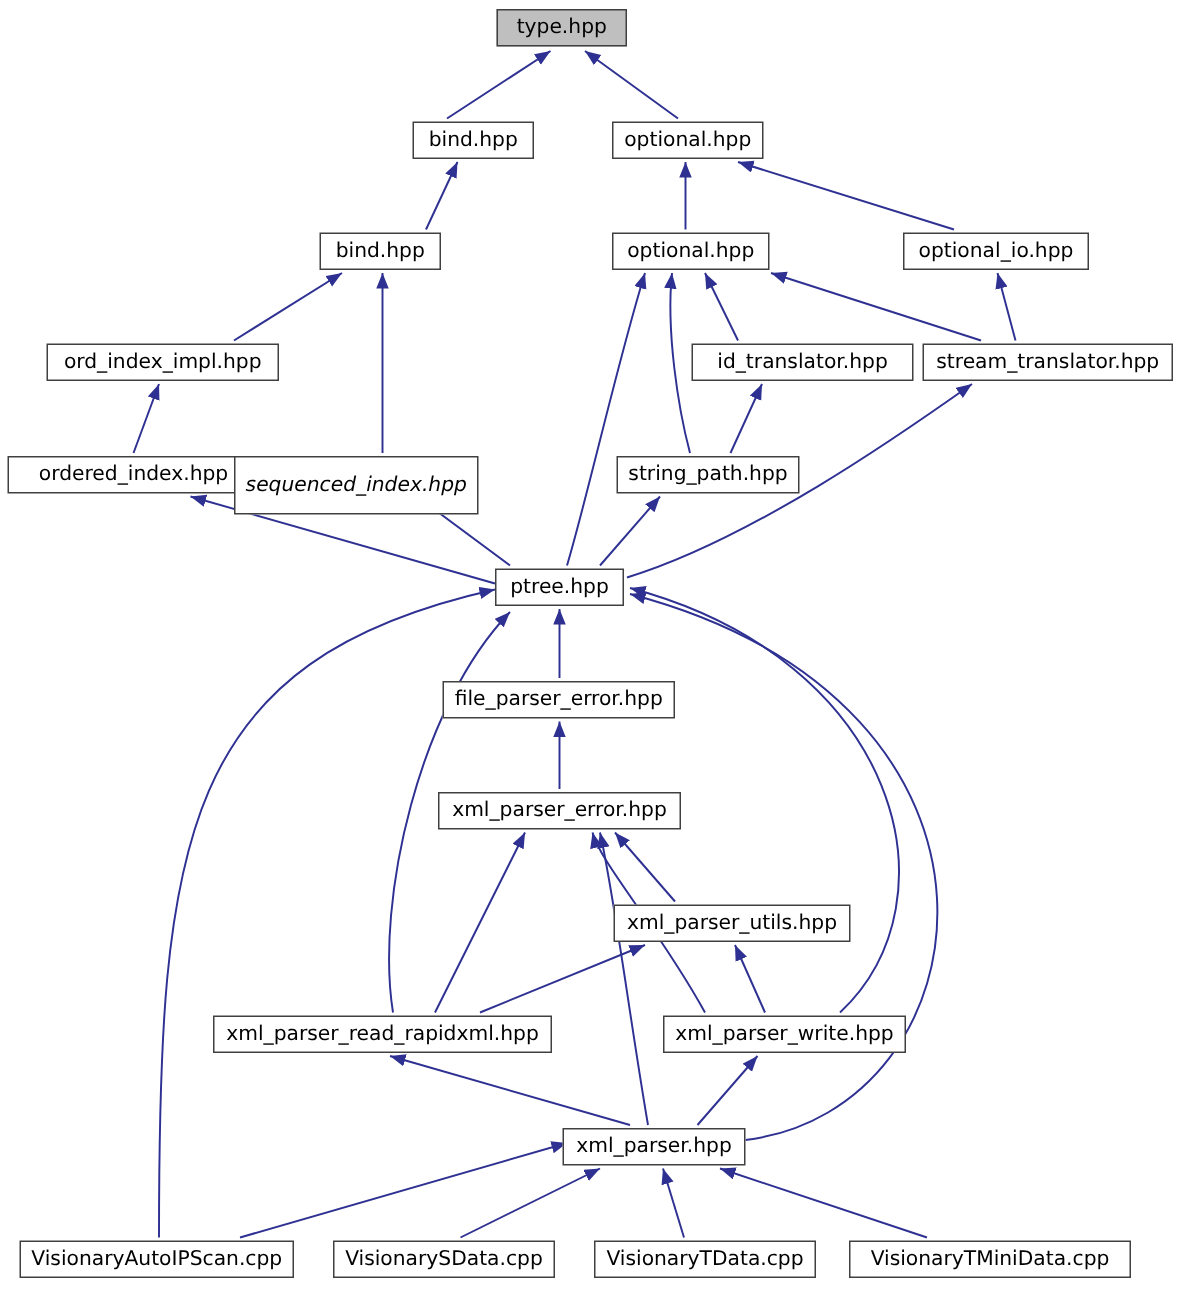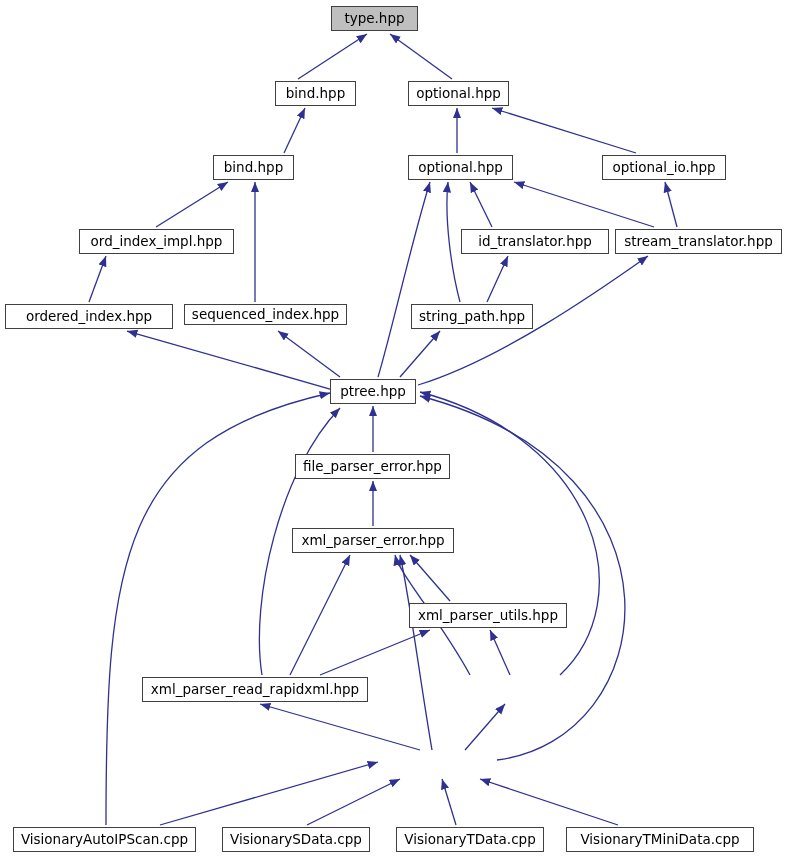--- a/index.html
+++ b/index.html
@@ -114,53 +114,59 @@
       </div>
       <div class="node" style="left: 213px; top: 155px; width: 81px; height: 25px;">
         <span class="node-label">bind.hpp</span>
       </div>
       <div class="node" style="left: 408px; top: 155px; width: 105px; height: 25px;">
         <span class="node-label">optional.hpp</span>
       </div>
       <div class="node" style="left: 602px; top: 155px; width: 124px; height: 25px;">
         <span class="node-label">optional_io.hpp</span>
       </div>
-      <div class="node" style="left: 31px; top: 229px; width: 155px; height: 25px; margin-left: 48px;">
+      <div class="node" style="left: 31px; top: 229px; width: 155px; height: 25px;">
         <span class="node-label">ord_index_impl.hpp</span>
       </div>
       <div class="node" style="left: 461px; top: 229px; width: 148px; height: 25px;">
         <span class="node-label">id_translator.hpp</span>
       </div>
       <div class="node" style="left: 615px; top: 229px; width: 167px; height: 25px;">
         <span class="node-label">stream_translator.hpp</span>
       </div>
       <div class="node" style="left: 5px; top: 304px; width: 168px; height: 25px;">
         <span class="node-label">ordered_index.hpp</span>
       </div>
-      <div class="node" style="left: 184px; top: 304px; width: 163px; height: 21px;">
+      <div class="node" style="left: 156px; top: 304px; width: 163px; height: 39px; font-style: italic;">
         <span class="node-label">sequenced_index.hpp</span>
       </div>
       <div class="node" style="left: 411px; top: 304px; width: 122px; height: 25px;">
         <span class="node-label">string_path.hpp</span>
       </div>
       <div class="node" style="left: 330px; top: 379px; width: 86px; height: 25px;">
         <span class="node-label">ptree.hpp</span>
       </div>
       <div class="node" style="left: 295px; top: 454px; width: 155px; height: 25px;">
         <span class="node-label">file_parser_error.hpp</span>
       </div>
       <div class="node" style="left: 292px; top: 528px; width: 162px; height: 25px;">
         <span class="node-label">xml_parser_error.hpp</span>
       </div>
       <div class="node" style="left: 409px; top: 603px; width: 158px; height: 25px;">
         <span class="node-label">xml_parser_utils.hpp</span>
       </div>
       <div class="node" style="left: 142px; top: 677px; width: 226px; height: 25px;">
         <span class="node-label">xml_parser_read_rapidxml.hpp</span>
       </div>
+      <div class="node" style="left: 442px; top: 677px; width: 162px; height: 25px;">
+        <span class="node-label">xml_parser_write.hpp</span>
+      </div>
+      <div class="node" style="left: 375px; top: 752px; width: 122px; height: 25px;">
+        <span class="node-label">xml_parser.hpp</span>
+      </div>
       <div class="node" style="left: 13px; top: 827px; width: 183px; height: 25px;">
         <span class="node-label">VisionaryAutoIPScan.cpp</span>
       </div>
       <div class="node" style="left: 222px; top: 827px; width: 148px; height: 25px;">
         <span class="node-label">VisionarySData.cpp</span>
       </div>
       <div class="node" style="left: 396px; top: 827px; width: 148px; height: 25px;">
         <span class="node-label">VisionaryTData.cpp</span>
       </div>
       <div class="node" style="left: 566px; top: 827px; width: 188px; height: 25px;">

